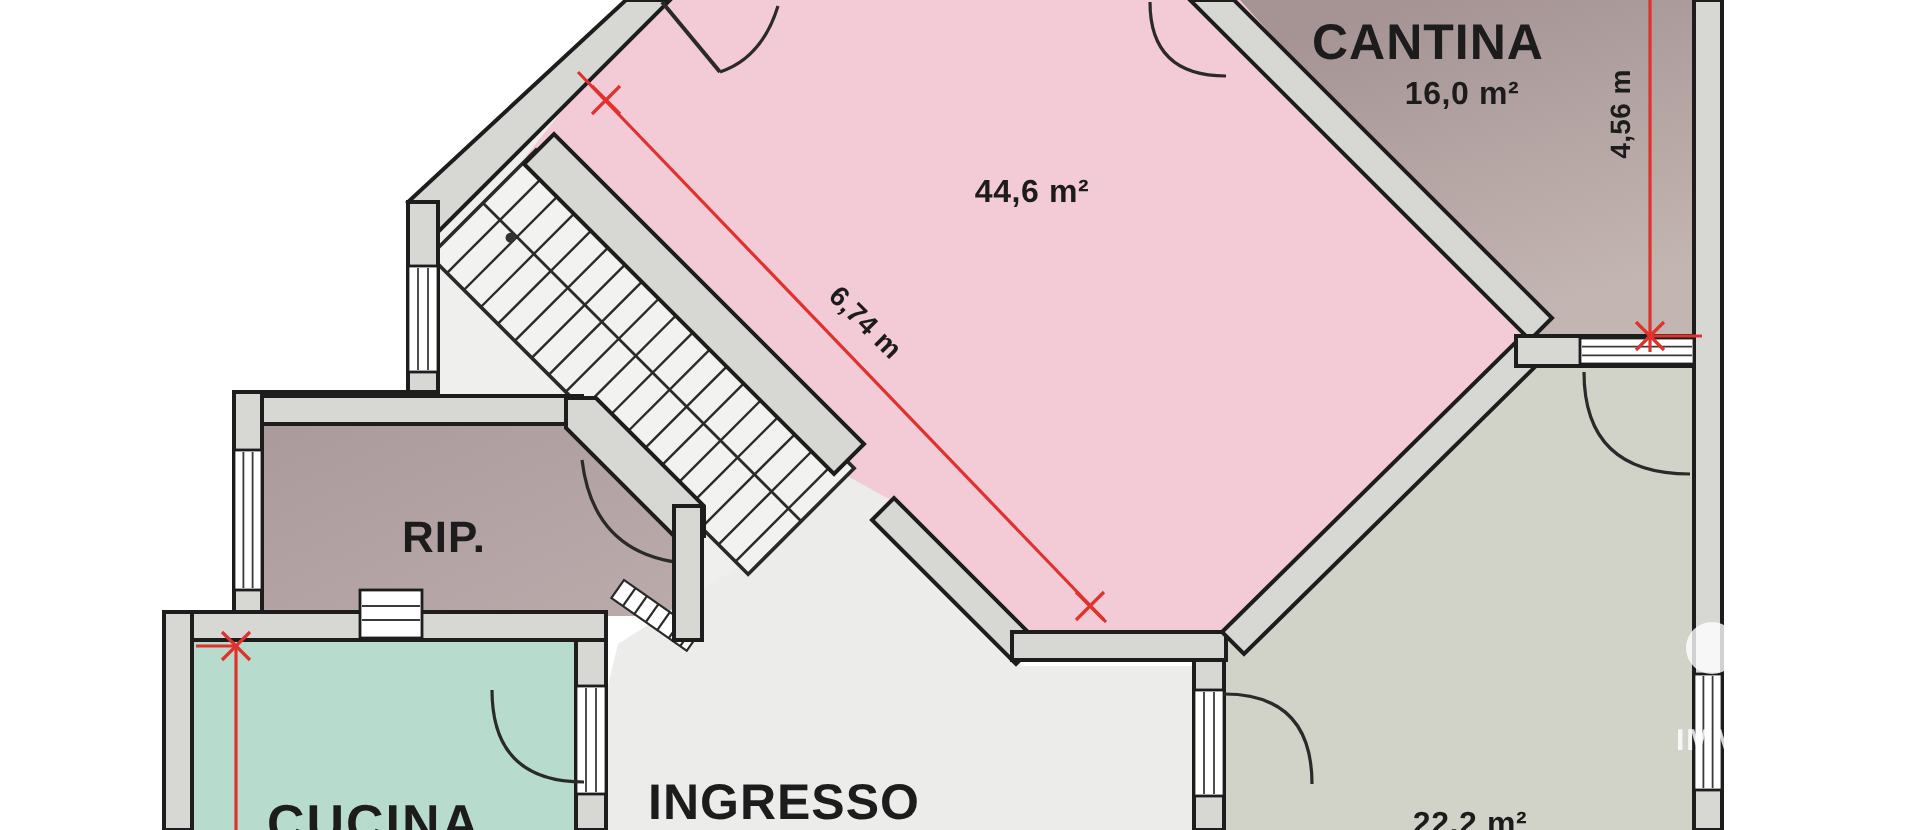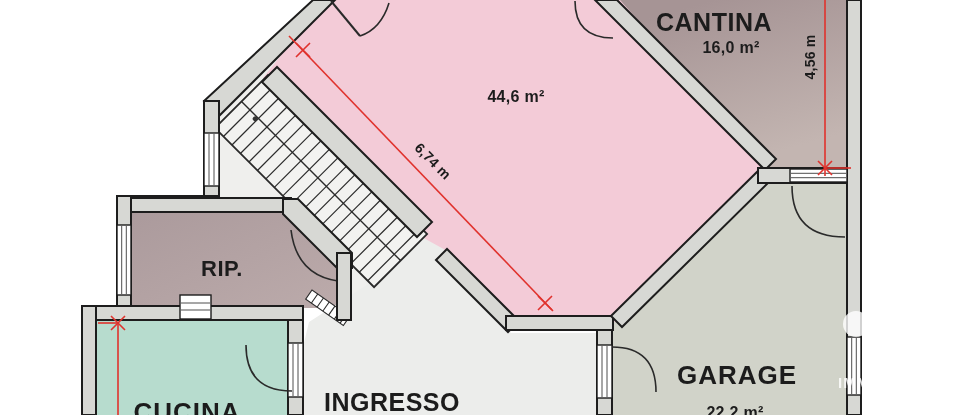--- a/index.html
+++ b/index.html
@@ -17,21 +17,21 @@
   .red{stroke:#e0322d;stroke-width:1.6;fill:none;}
   .lbl{position:absolute;font-weight:bold;color:#1c1c1c;white-space:nowrap;
        transform:translate(-50%,-50%);letter-spacing:0.5px;}
   .lbl.big{font-size:26px;letter-spacing:1px;}
   .lbl.mid{font-size:25px;}
   .lbl.rip{font-size:22px;margin-top:12px;}
   .lbl.area{font-size:16px;letter-spacing:0.3px;}
   .lbl.dim{font-size:14px;letter-spacing:0.2px;}
   .lbl.dim45{transform:translate(-50%,-50%) rotate(45deg);}
   .lbl.dim90{transform:translate(-50%,-50%) rotate(-90deg);}
-  .watermark{position:absolute;color:rgba(255,255,255,0.82);font-weight:bold;margin-top:12px;}
+  .watermark{position:absolute;color:rgba(255,255,255,0.82);font-weight:bold;}
 </style>
 </head>
 <body>
 
 <div id="stage">
 <svg width="960" height="415" viewBox="0 0 960 415">
   <defs>
     <linearGradient id="gradCantina" x1="0" y1="0" x2="0.4" y2="1">
       <stop offset="0.15" stop-color="#a69495"></stop>
       <stop offset="0.95" stop-color="#c3b5b1"></stop>
@@ -167,21 +167,20 @@
     <path class="red" d="M 111 316 L 125 330 M 111 330 L 125 316"></path>
   </g>
 </svg>
 
 <div class="lbl area" style="left:516px;top:97px;">44,6 m²</div>
 <div class="lbl mid" style="left:714px;top:22px;">CANTINA</div>
 <div class="lbl area" style="left:731px;top:48px;">16,0 m²</div>
 <div class="lbl rip" style="left:222px;top:257px;">RIP.</div>
 <div class="lbl big" style="left:187px;top:412px;">CUCINA</div>
 <div class="lbl mid" style="left:392px;top:402px;">INGRESSO</div>
-<div class="lbl big" style="left:737px;top:375px;">GARAGE</div>
 <div class="lbl area" style="left:735px;top:413px;">22,2 m²</div>
 
 <div class="lbl dim dim45" style="left:433px;top:161px;">6,74 m</div>
 <div class="lbl dim dim90" style="left:810px;top:57px;">4,56 m</div>
 
 <div style="position:absolute;left:843px;top:311px;width:26px;height:26px;border-radius:50%;
             background:rgba(255,255,255,0.8);"></div>
 <div class="watermark" style="left:838px;top:362px;font-size:15px;letter-spacing:1px;">IMM</div>
 </div>
 

